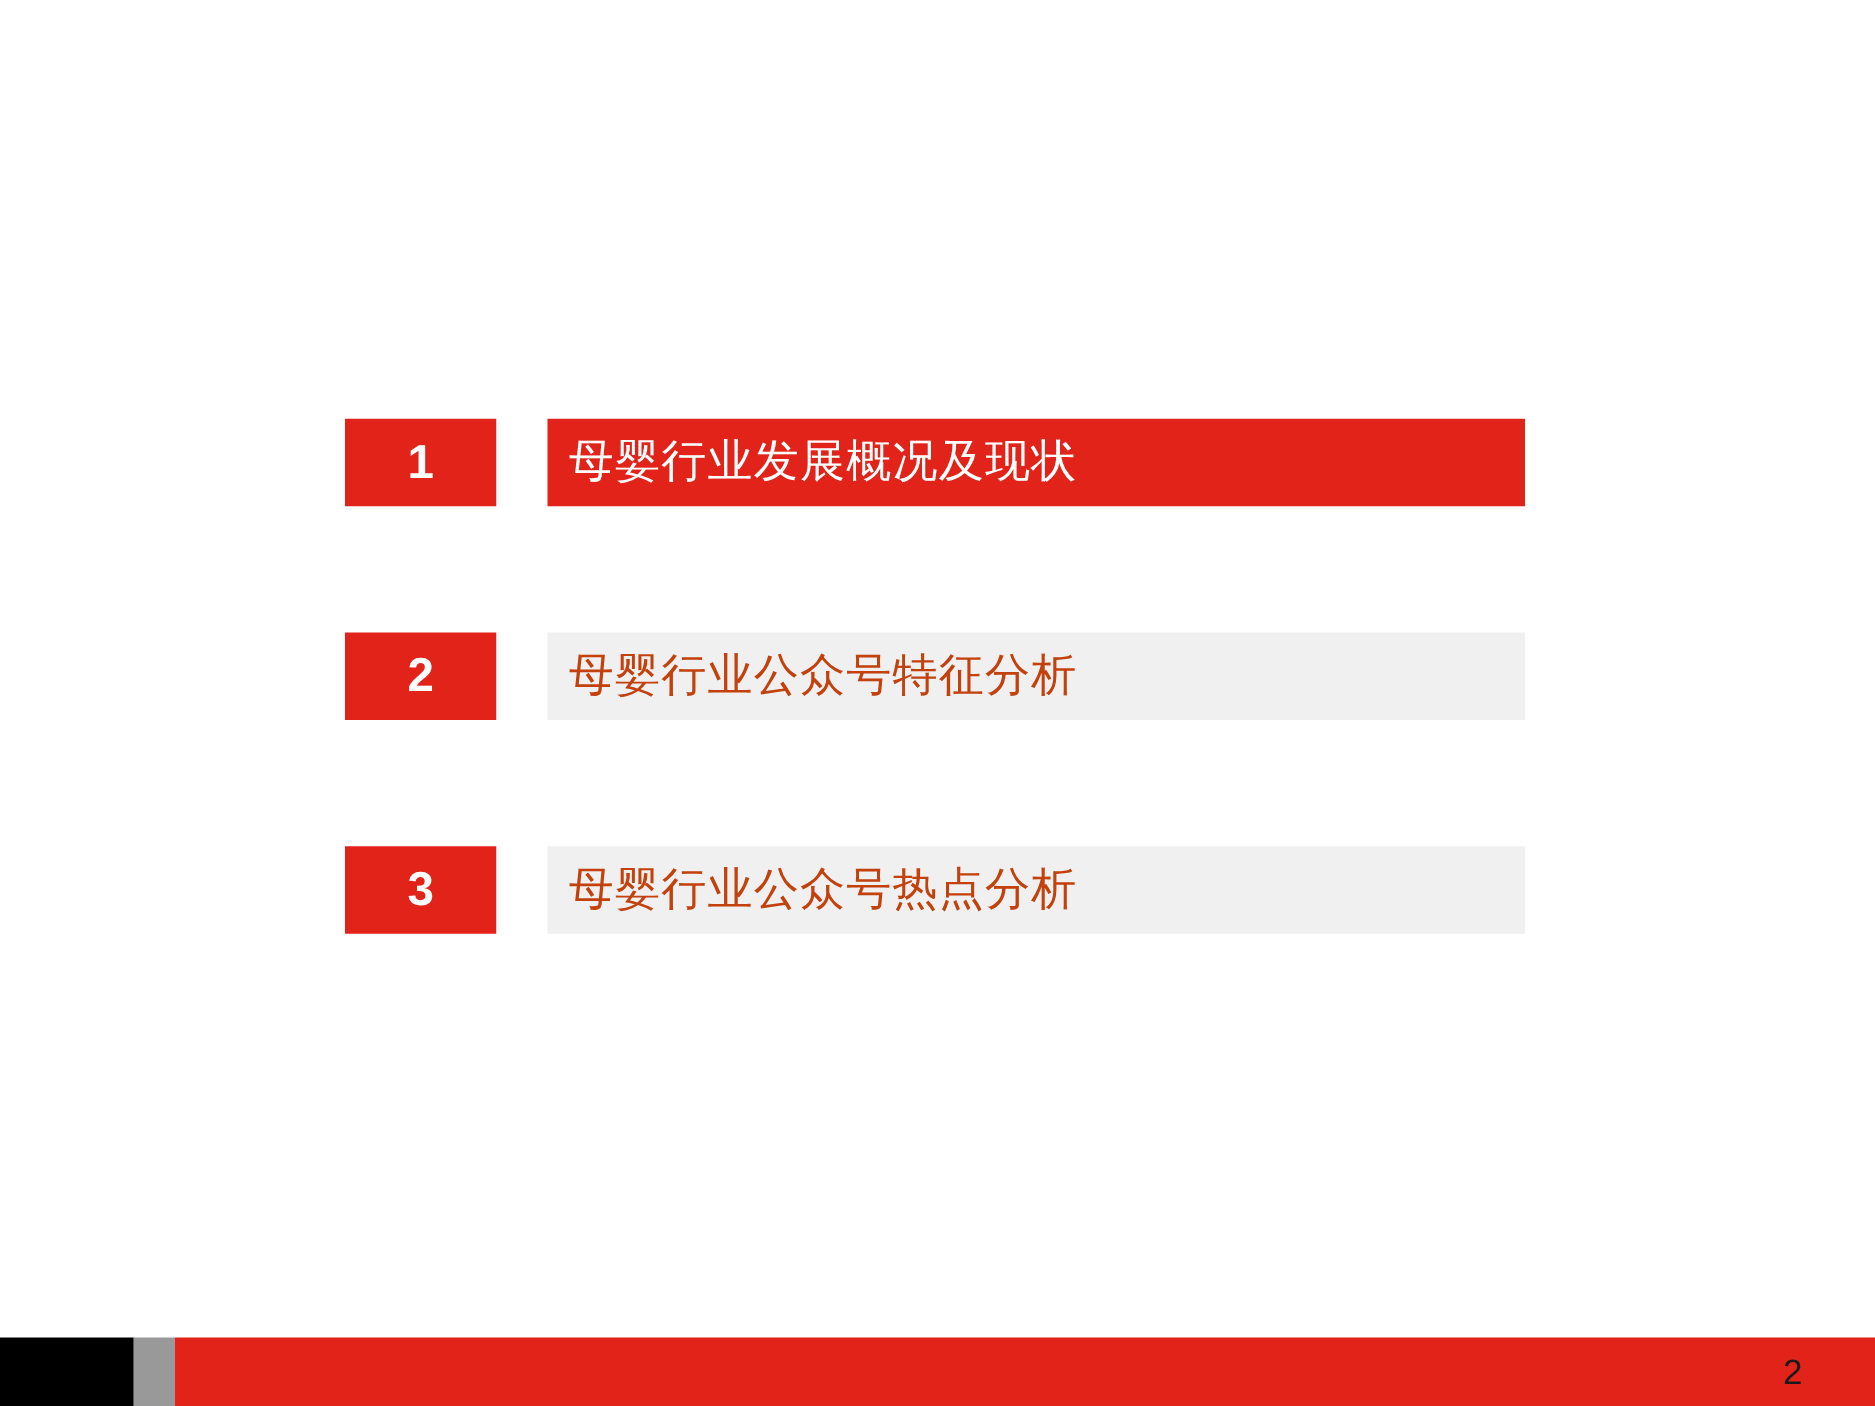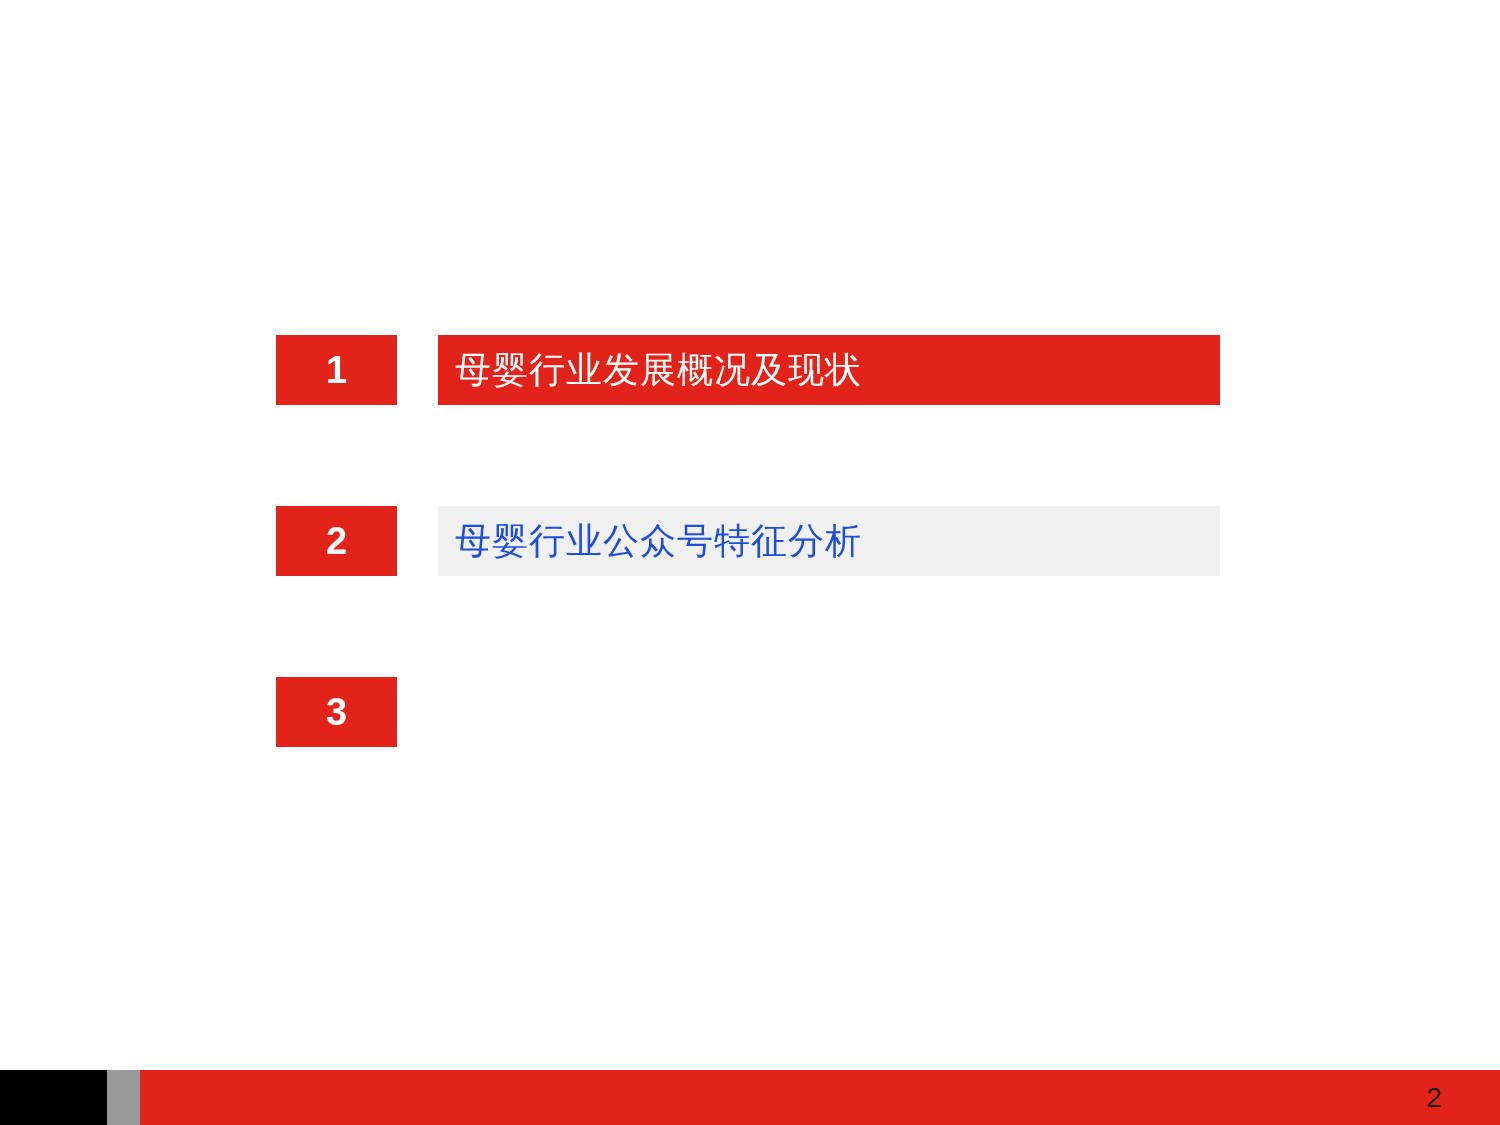--- a/index.html
+++ b/index.html
@@ -98,21 +98,21 @@
     font-family: "DejaVu Sans", "Liberation Sans", sans-serif;
     letter-spacing: 1px;
     text-align: center;
   }
   .row-bar.active {
     background: #E2231A;
     color: #ffffff;
   }
   .row-bar.inactive {
     background: #F0F0F0;
-    color: #1d4ed8;
+    color: #c2410c;
   }
 
   
   #footer {
     position: absolute;
     left: 0;
     bottom: 0;
     width: 1500px;
     height: 55px;
     display: flex;
@@ -160,20 +160,21 @@
 
     <div class="agenda-row">
       <div class="row-number">2</div>
       <div class="row-spacer"></div>
       <div class="row-bar inactive">母婴行业公众号特征分析</div>
     </div>
 
     <div class="agenda-row">
       <div class="row-number">3</div>
       <div class="row-spacer"></div>
+      <div class="row-bar inactive">母婴行业公众号热点分析</div>
     </div>
 
   </div>
 
   <div id="footer">
     <div class="footer-black"></div>
     <div class="footer-gray"></div>
     <div class="footer-red">
       <span id="page-number">2</span>
     </div>

